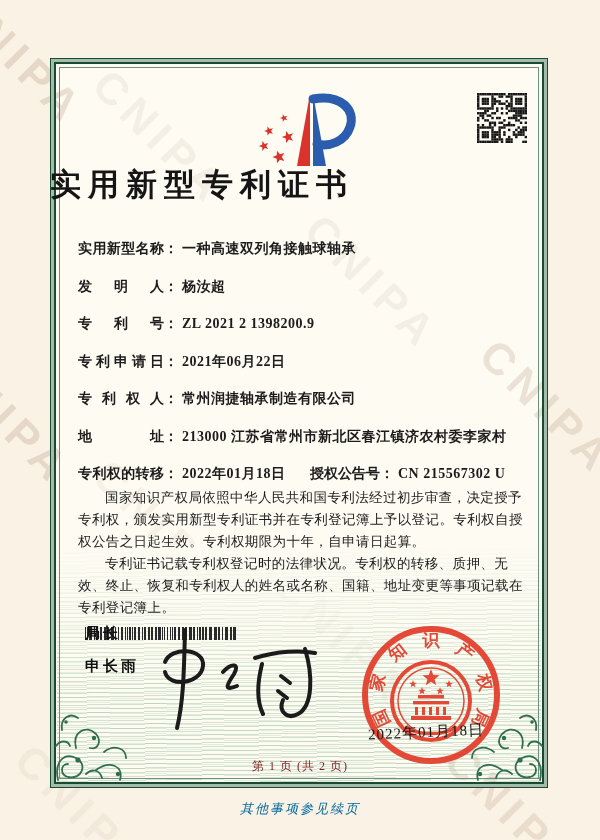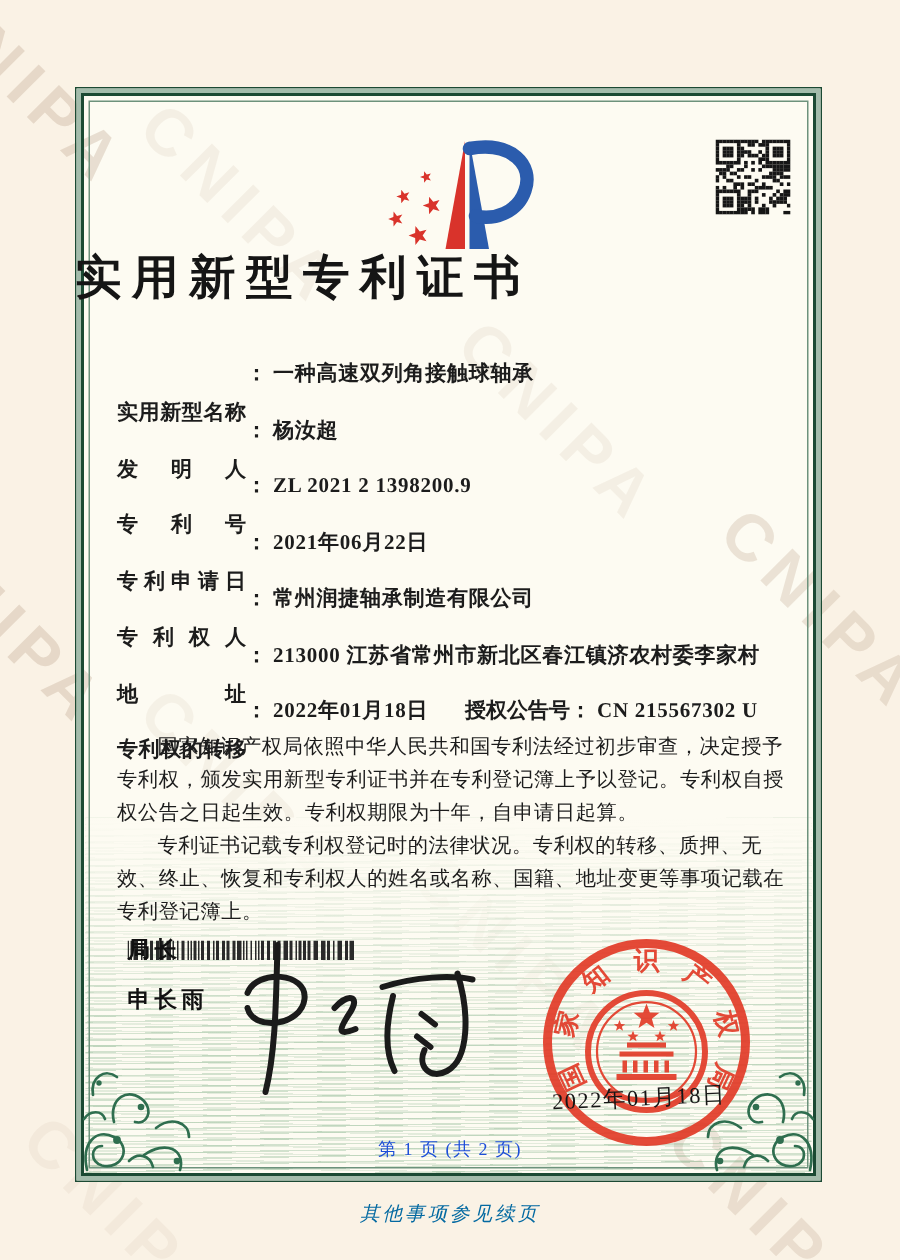--- a/index.html
+++ b/index.html
@@ -21,37 +21,37 @@
   .guilloche-fade{position:absolute;left:57px;top:545px;width:484px;height:150px;z-index:2;
       background:linear-gradient(to bottom,#fdfbf2 0%,rgba(253,251,242,0) 100%);}
   .content{position:absolute;inset:0;z-index:4;}
   .certno{position:absolute;left:78px;top:94px;font-size:13px;letter-spacing:1.5px;color:#222;}
   .logo{position:absolute;left:253px;top:90px;}
   .qr{position:absolute;left:477px;top:93px;}
   .title{position:absolute;left:50px;top:164px;width:500px;text-align:left;
       font-size:31px;font-weight:bold;letter-spacing:7px;color:#151515;}
   .fields{position:absolute;left:78px;top:240px;width:452px;}
   .frow{height:37.5px;font-size:14px;font-weight:bold;color:#1c1c1c;white-space:nowrap;position:relative;}
-  .flabel{display:inline-block;width:86px;text-align:justify;text-align-last:justify;vertical-align:top;margin-top:26px;}
+  .flabel{display:inline-block;width:86px;text-align:justify;text-align-last:justify;vertical-align:top;}
   .fcolon{display:inline-block;margin-right:4px;}
   .fvalue{letter-spacing:0.5px;}
   .fpair2{position:absolute;left:232px;top:0;}
   .paras{position:absolute;left:78px;top:487px;width:448px;font-size:13.5px;line-height:22px;
       color:#1c1c1c;}
   .paras p{margin:0;text-indent:2em;letter-spacing:0.4px;}
   .barcode{position:absolute;left:85px;top:627px;}
   .signer{position:absolute;left:85px;top:624px;font-family:"Liberation Sans","DejaVu Sans",sans-serif;
       font-weight:bold;font-size:15px;letter-spacing:3px;color:#111;}
   .signer div{margin-bottom:14px;}
   .sig{position:absolute;left:125px;top:620px;z-index:5;}
   .seal{position:absolute;left:358px;top:622px;z-index:5;}
   .sealdate{position:absolute;left:368px;top:723px;z-index:6;font-size:15px;letter-spacing:1px;
       color:#161616;transform:rotate(-2.5deg);white-space:nowrap;}
   .pageline{position:absolute;left:50px;top:758px;width:500px;text-align:center;font-size:12px;
-      letter-spacing:1px;color:#1d4ed8;z-index:4;}
+      letter-spacing:1px;color:#7f1d1d;z-index:4;}
   .contnote{position:absolute;left:0;top:800px;width:600px;text-align:center;font-size:13px;
       font-style:italic;letter-spacing:2px;color:#0369a1;z-index:4;}
   .flourish{position:absolute;z-index:6;pointer-events:none;}
   .fl-bl{left:52px;top:700px;}
   .fl-br{left:462px;top:700px;transform:scaleX(-1);}
 </style>
 </head>
 <body>
 
 <div class="page">

